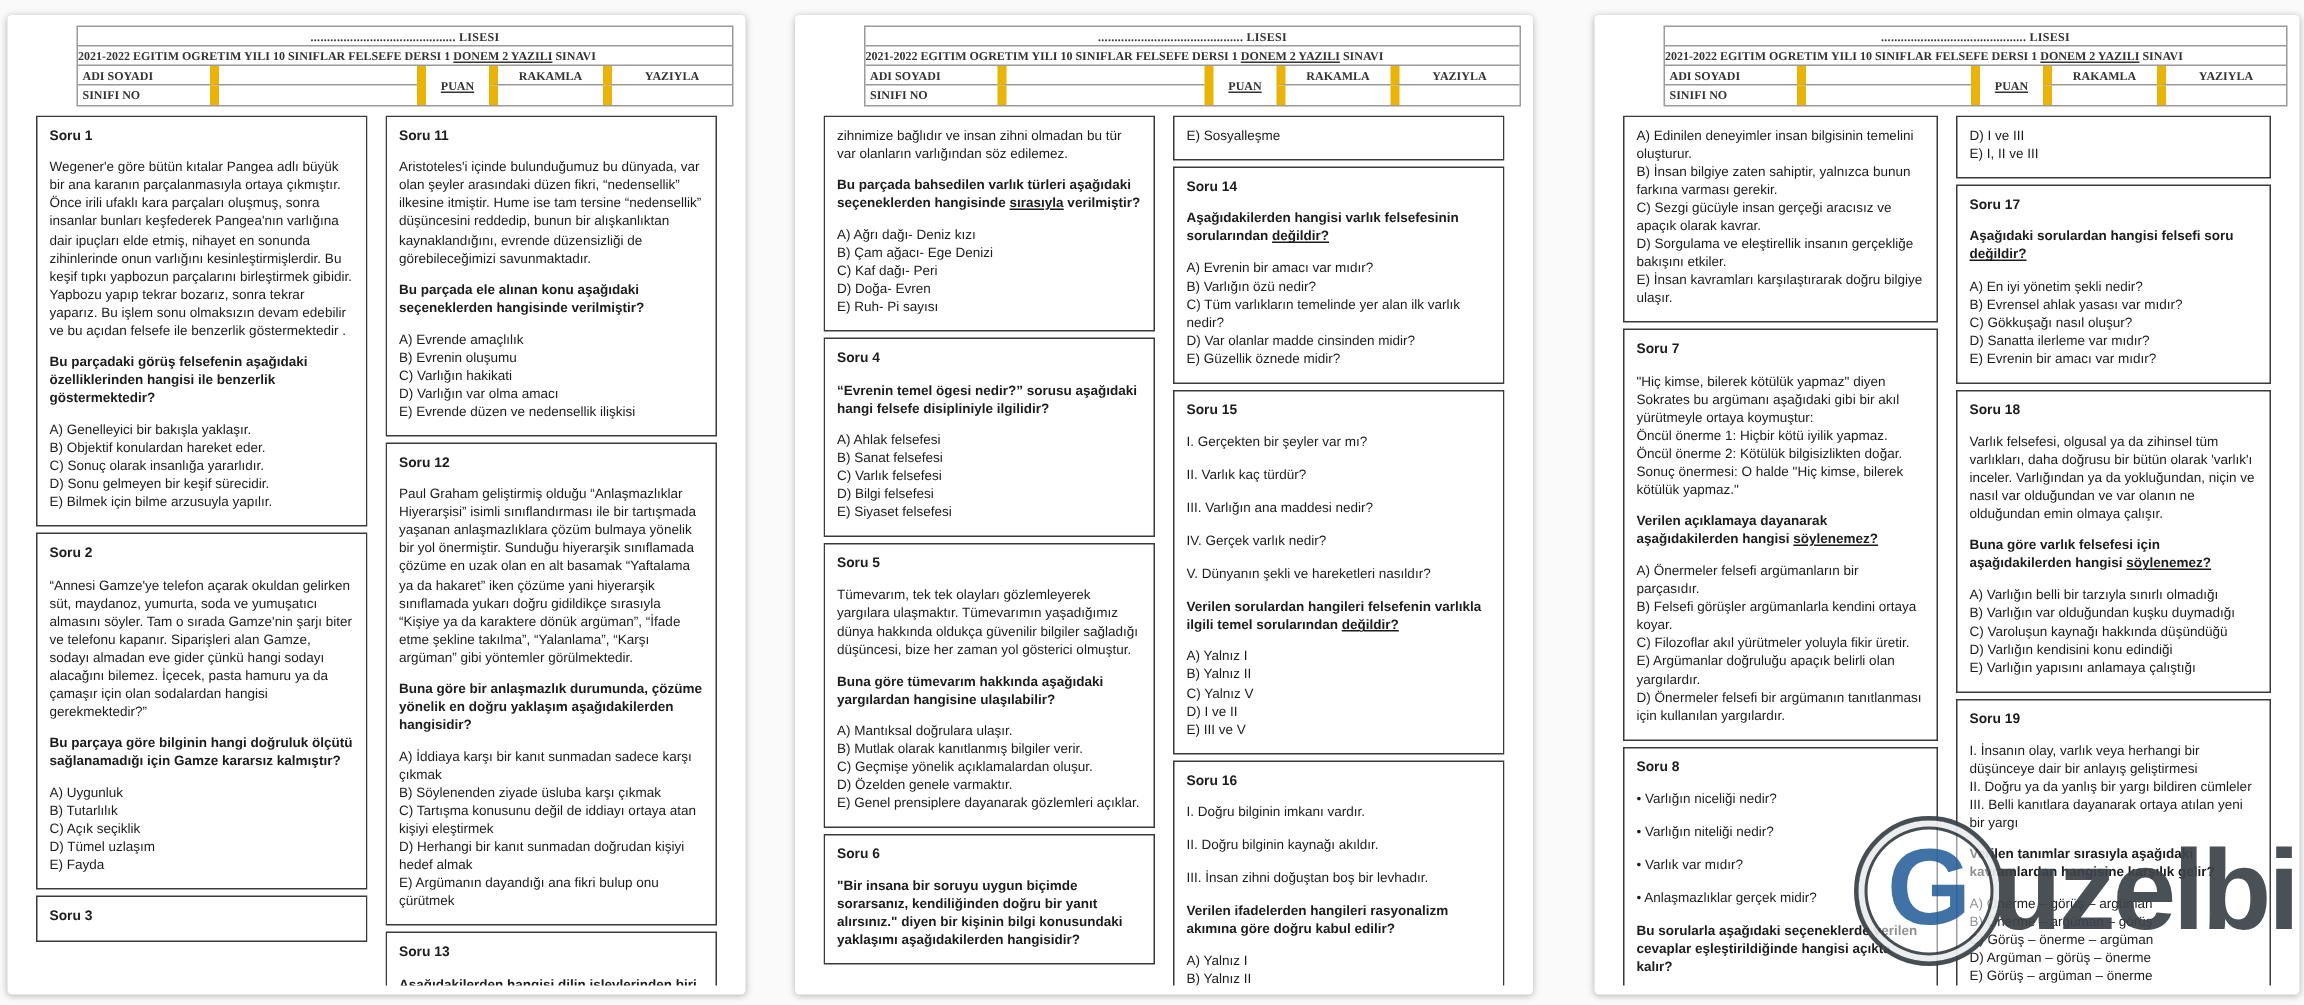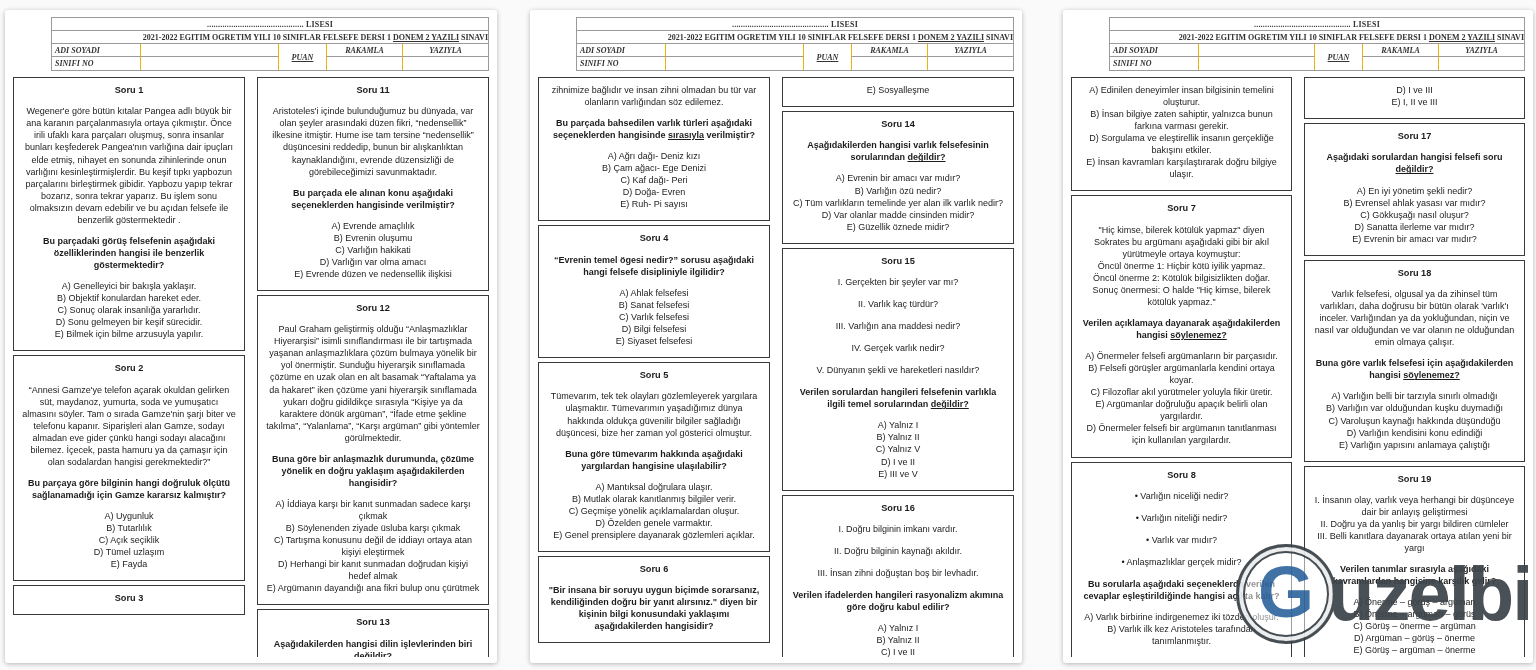--- a/index.html
+++ b/index.html
@@ -20,32 +20,32 @@
   #page3 { left:1063px; width:470px; }
 
   
   .header-table {
     margin:7px 8px 6px 46px;
     border:1px solid #9a9a9a;
     font-family:"Liberation Serif", serif;
     font-size:8px; font-weight:bold; color:#333;
   }
   .h-row1 { border-bottom:1px solid #9a9a9a; text-align:center; padding:2px 0 1px; letter-spacing:.2px; }
-  .h-row2 { border-bottom:1px solid #9a9a9a; text-align:right; padding:2px 0 1px; }
+  .h-row2 { border-bottom:1px solid #9a9a9a; text-align:left; padding:2px 0 1px; }
   .h-row2 .u { text-decoration:underline; }
-  .h-grid { display:grid; grid-template-columns:88px 1fr 48px 76px 86px; grid-auto-rows:13px;font-style:italic; }
+  .h-grid { display:grid; grid-template-columns:88px 1fr 48px 76px 86px; grid-auto-rows:13px; }
   .hc { padding:1px 3px; display:flex; align-items:center; }
   .hc.center { justify-content:center; }
-  .hc.bl { border-left:1px solid #eab308; }
+  .hc.bl { border-left:6px solid #eab308; }
   .hc.bb { border-bottom:1px solid #9a9a9a; }
   .hc.span2 { grid-row:span 2;justify-content:center; }
   .hc .u { text-decoration:underline; }
 
   
-  .content { display:flex; gap:12px; padding:0 8px;text-align:center; }
+  .content { display:flex; gap:12px; padding:0 19px; }
   .qcol { flex:1; height:580px; overflow:hidden; min-width:0; }
   .question {
     border:1px solid #3a3a3a; background:#fff;
     padding:6px 8px 10px; margin-bottom:4px;
     font-size:9px; line-height:1.34;
   }
   .qtitle { font-weight:bold; font-size:9.2px; margin-bottom:9px; }
   .blk-p { margin-bottom:9px; }
   .blk-lines { margin-bottom:9px; }
   .blk-line { }
@@ -288,20 +288,21 @@
       <div class="hc bl"></div>
       <div class="hc bl"></div>
     </div>
   </div>
   <div class="content">
     <div class="qcol">
         <div class="question">
           <div class="blk-opts">
             <div class="opt">A) Edinilen deneyimler insan bilgisinin temelini oluşturur.</div>
             <div class="opt">B) İnsan bilgiye zaten sahiptir, yalnızca bunun farkına varması gerekir.</div>
+            <div class="opt">C) Sezgi gücüyle insan gerçeği aracısız ve apaçık olarak kavrar.</div>
             <div class="opt">D) Sorgulama ve eleştirellik insanın gerçekliğe bakışını etkiler.</div>
             <div class="opt">E) İnsan kavramları karşılaştırarak doğru bilgiye ulaşır.</div>
           </div>
         </div>
         <div class="question">
           <div class="qtitle">Soru 7</div>
           <div class="blk-lines">
             <div class="blk-line">"Hiç kimse, bilerek kötülük yapmaz" diyen  Sokrates bu argümanı aşağıdaki gibi bir akıl yürütmeyle ortaya koymuştur:</div>
             <div class="blk-line">Öncül önerme 1: Hiçbir kötü iyilik yapmaz.</div>
             <div class="blk-line">Öncül önerme 2: Kötülük bilgisizlikten doğar.</div>

